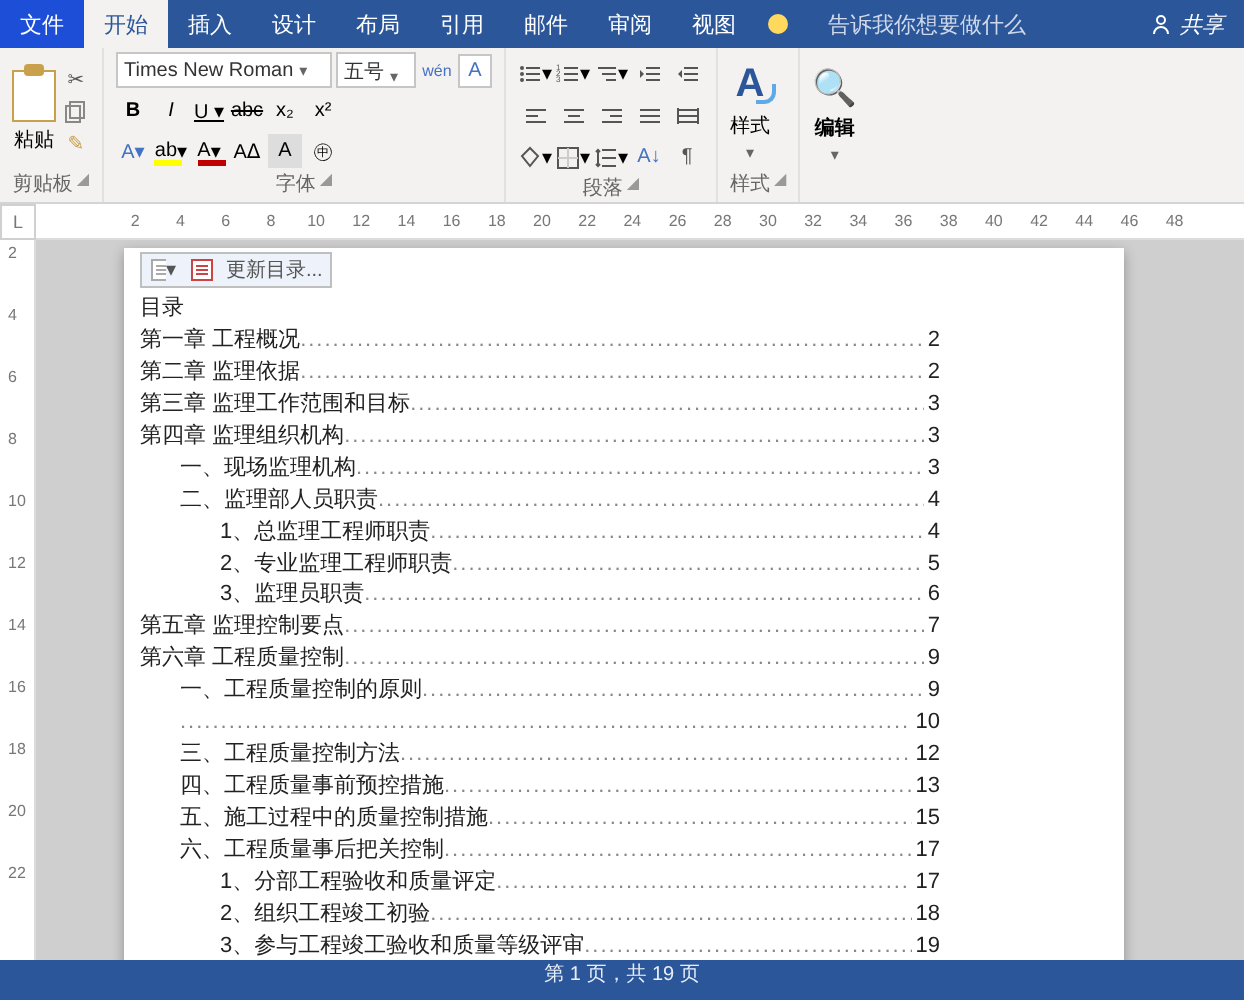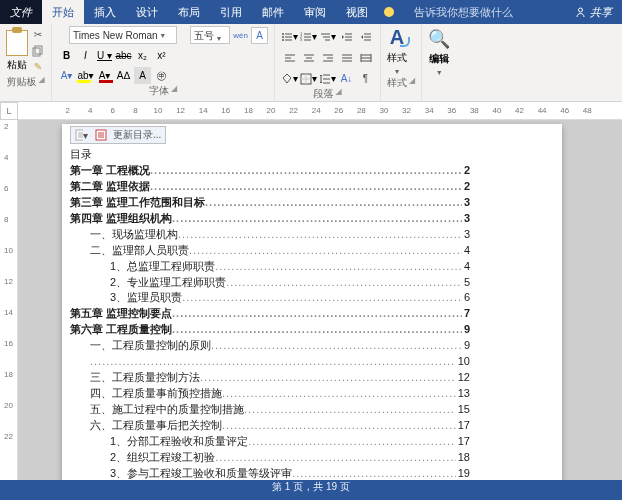--- a/index.html
+++ b/index.html
@@ -1,40 +1,40 @@
 <!DOCTYPE html>
 <html><head>
 <meta charset="utf-8">
 <style>
   * { margin: 0; padding: 0; box-sizing: border-box; font-family: "Microsoft YaHei", sans-serif; }
   body { width: 622px; height: 500px; overflow: hidden; background: #f3f3f3; display: flex; flex-direction: column; }
   
   .titlebar { background: #2b579a; height: 24px; display: flex; align-items: stretch; color: #fff; font-size: 11px; }
   .tab { padding: 0 10px; display: flex; align-items: center; cursor: pointer; }
-  .tab.file { background: #0f172a; font-style: italic; }
+  .tab.file { background: #1d4ed8; }
   .tab.active { background: #f3f2f1; color: #2b579a; }
   .titlebar .spacer { flex: 1; display: flex; align-items: center; gap: 20px; color: #cfd8ea; padding-left: 6px; }
   .titlebar .share { padding: 0 10px; display: flex; align-items: center; gap: 4px; font-style: italic; }
   .lightbulb { width: 10px; height: 10px; background: #ffd85e; border-radius: 50%; }
   
   .ribbon { background: #f3f2f1; height: 78px; border-bottom: 1px solid #d4d4d4; display: flex; }
   .group { border-right: 1px solid #e1e1e1; padding: 2px 6px 0 6px; display: flex; flex-direction: column; justify-content: space-between; }
-  .group-label { font-size: 10px; color: #666; text-align: left; padding-bottom: 12px; display:flex; justify-content:center; gap:2px;}
+  .group-label { font-size: 10px; color: #666; text-align: left; padding-bottom: 2px; display:flex; justify-content:center; gap:2px;}
   .group-label .launcher{ font-size:8px; color:#999; cursor:pointer;}
   .group-body { flex: 1; display: flex; align-items: center; gap: 3px; }
   .paste-btn { display:flex; flex-direction:column; align-items:center; gap:2px; cursor:pointer;}
   .paste-ico { width:22px; height:26px; background:#fff; border:1px solid #c9a04b; position:relative;}
   .paste-ico::before{content:"";position:absolute;top:-4px;left:5px;width:10px;height:6px;background:#c9a04b;border-radius:2px;}
   .mini-col{display:flex;flex-direction:column;gap:2px;}
   .mini-ico{width:14px;height:14px;display:flex;align-items:center;justify-content:center;font-size:10px;color:#555;cursor:pointer;}
   .scissors{color:#555;}
   .brush{color:#c9a04b;}
 
   .font-top{display:flex;gap:2px;align-items:center;}
-  .combo{height:18px;border:1px solid #c6c6c6;background:#fff;font-size:10px;display:flex;align-items:center;padding:0 3px;gap:3px;color:#333;margin-left:11px;}
+  .combo{height:18px;border:1px solid #c6c6c6;background:#fff;font-size:10px;display:flex;align-items:center;padding:0 3px;gap:3px;color:#333;}
   .combo .dd{color:#666;font-size:8px;}
   .sq{width:17px;height:17px;border:1px solid #c6c6c6;display:flex;align-items:center;justify-content:center;font-size:10px;cursor:pointer;background:#fff;}
   .sq.noborder{border:none;background:transparent;}
   .row{display:flex;gap:2px;align-items:center;margin-top:2px;}
   .b{font-weight:bold;} .i{font-style:italic;} .u{text-decoration:underline;}
   .colorstrip{width:14px;height:3px;}
   .font-rows{display:flex;flex-direction:column;gap:1px;}
   
   .para-rows{display:flex;flex-direction:column;gap:2px;} 
   
@@ -52,21 +52,21 @@
   .ruler-v{width:18px;background:#fff;border-right:1px solid #dcdcdc;font-size:8px;color:#777;display:flex;flex-direction:column;align-items:center;padding-top:2px;gap:0;}
   .ruler-v .vtick{height:15.5px;}
   .doc-scroll{flex:1;overflow:hidden;background:#cfcfcf;padding:4px 0 0 44px;}
   .page{width:500px;background:#fff;box-shadow:0 2px 6px rgba(0,0,0,.3);padding:2px 92px 8px 8px;}
   
   .toc-toolbar{border:1px solid #bfbfbf;background:#eef3fb;height:18px;display:inline-flex;align-items:center;gap:6px;padding:0 4px;font-size:10px;color:#555;margin-bottom:3px;}
   .toc-toolbar .tico{width:13px;height:13px;display:flex;align-items:center;justify-content:center;}
   
   .toc{font-size:11px;color:#222;line-height:1.45;}
   .toc-line{display:flex;white-space:nowrap;}
-  .toc-line.l1{padding-left:0;font-weight:bold;}
+  .toc-line.l1{padding-left:0;}
   .toc-line.l2{padding-left:20px;}
   .toc-line.l3{padding-left:40px;}
   .leader{flex:1;overflow:hidden;letter-spacing:1px;color:#888;}
   .pnum{padding-left:2px;}
   .toc-title{font-size:11px;}
   
   
   .status{height:20px;background:#2b579a;color:#e8eef8;font-size:10px;display:flex;align-items:center;padding:0 8px;gap:14px;flex-direction:column;}
   .status .spacer2{flex:1;}
   .status .viewbtn{width:18px;height:14px;border:1px solid #6d8cc0;display:flex;align-items:center;justify-content:center;cursor:pointer;}

